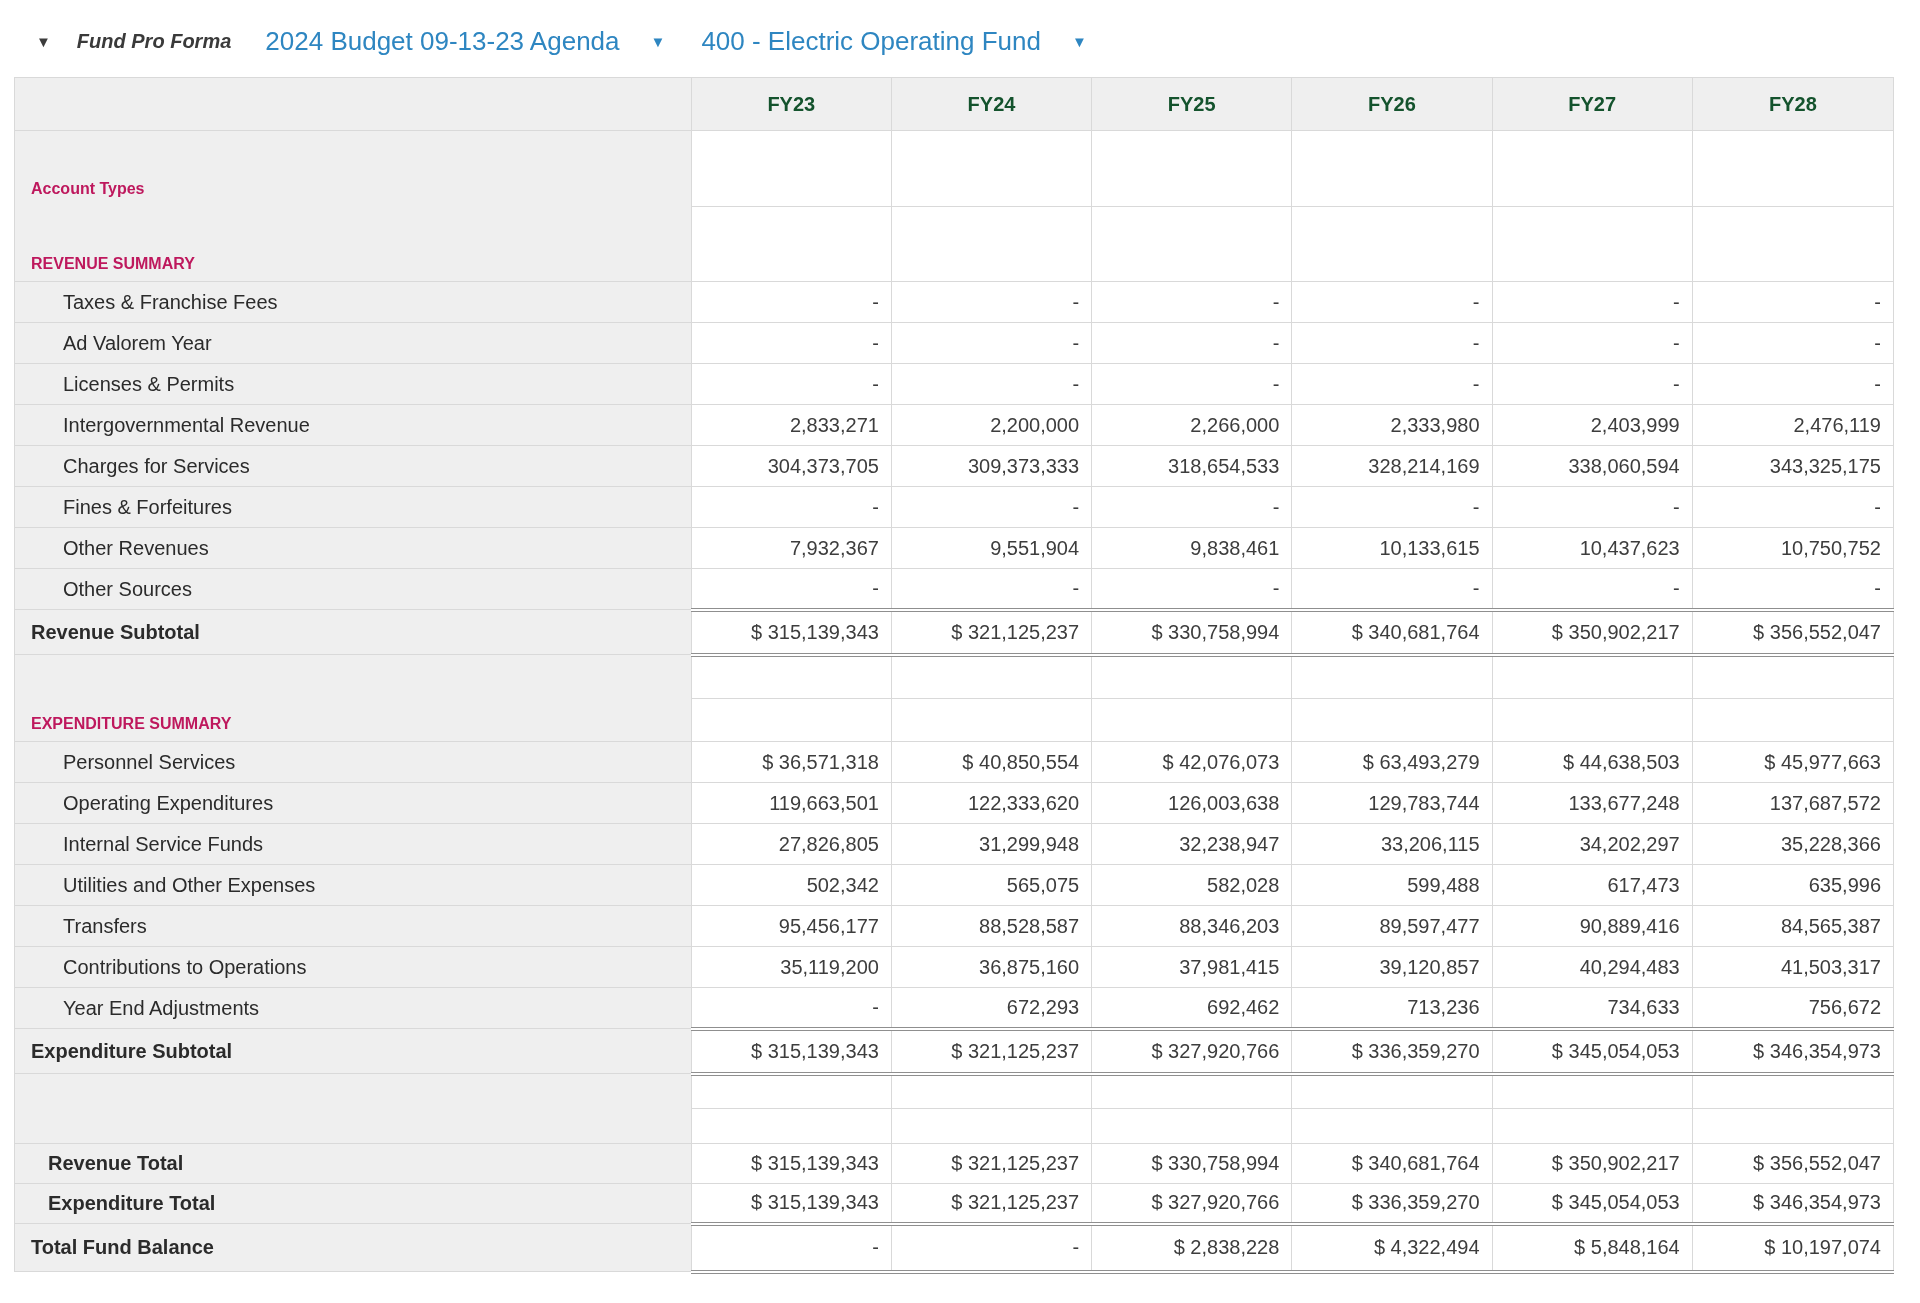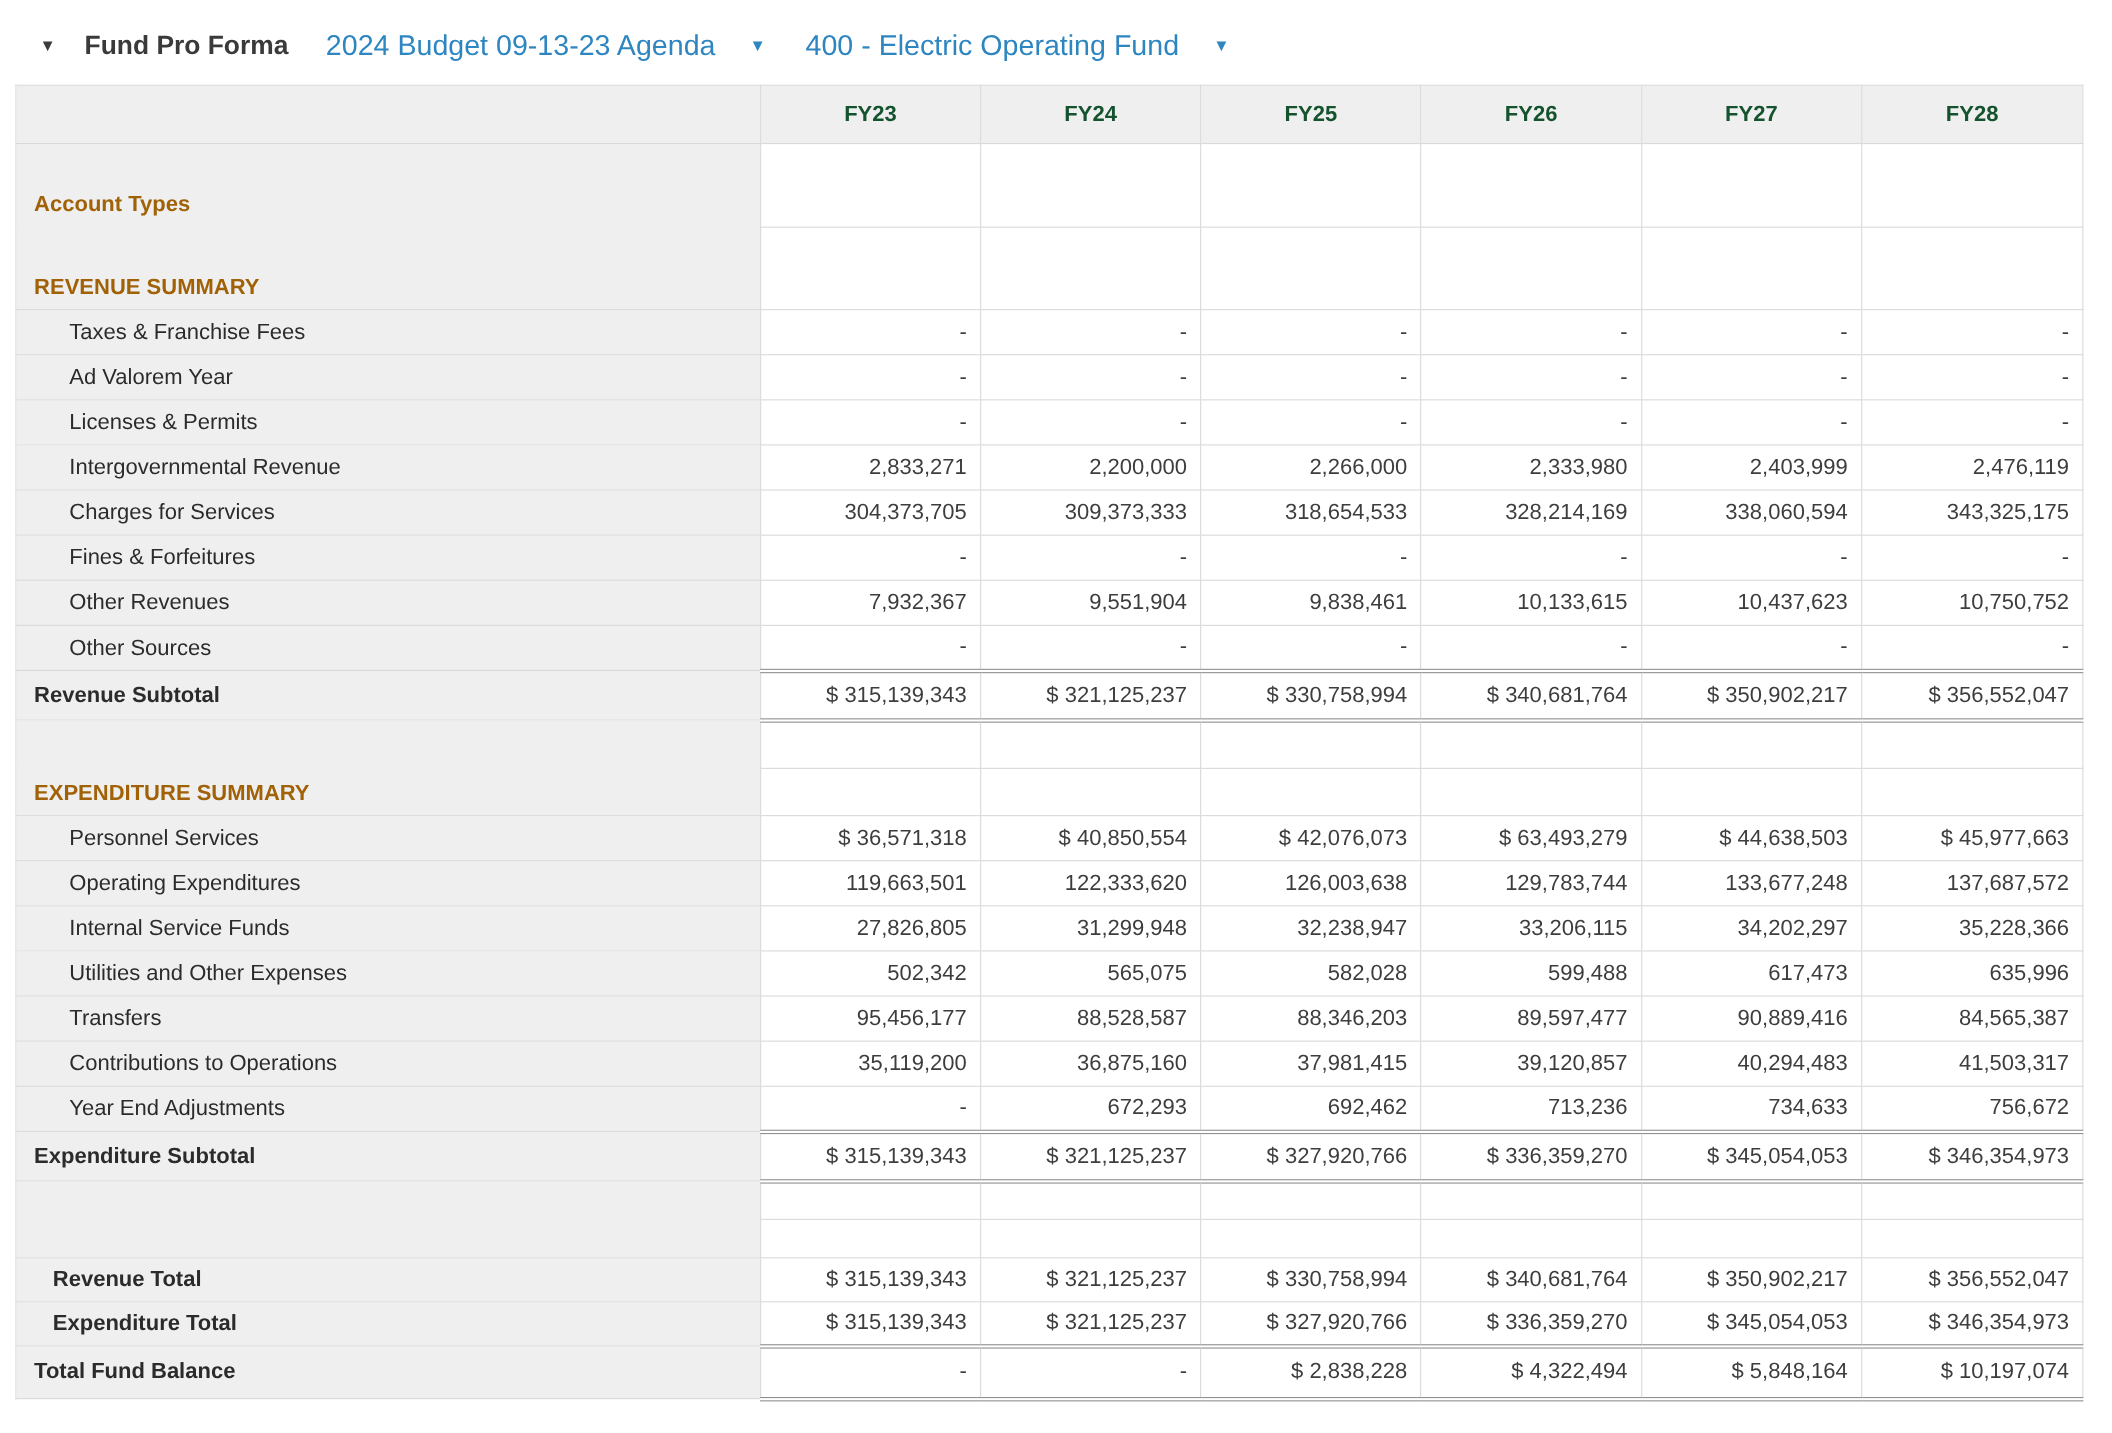--- a/index.html
+++ b/index.html
@@ -11,21 +11,21 @@
   }
   
   .header-bar{
     display:flex;align-items:center;
     padding:26px 0 20px 36px;
   }
   .collapse-caret{
     font-size:15px;color:#3c3c3c;margin-right:26px;cursor:pointer;user-select:none;
   }
   .page-title{
-    font-size:24px;font-weight:bold;color:#3a3a3a;margin-right:34px;white-space:nowrap;
+    font-size:20px;font-weight:bold;color:#3a3a3a;margin-right:34px;white-space:nowrap;font-style:italic;
   }
   .dropdown{
     display:flex;align-items:center;gap:31px;
     font-size:26px;color:#2e86c1;cursor:pointer;white-space:nowrap;margin-right:36px;
   }
   .dd-caret{font-size:15px;color:#2e86c1;}
   
   table{
     border-collapse:collapse;table-layout:fixed;
     margin-left:14px;width:1880px;
@@ -59,21 +59,21 @@
     border-bottom:4px double #8f8f8f;
   }
   tr.total-last td.value-cell{
     border-bottom:4px double #8f8f8f;
   }
   
   td.band-label{padding:0;vertical-align:top;}
   .band-seg{
     display:flex;align-items:flex-end;
     padding:0 12px 8px 16px;
-    font-weight:bold;color:#a16207;font-size:20px;
+    font-weight:bold;color:#be185d;font-size:16px;
   }
 </style>
 </head>
 <body>
 
 <div class="header-bar">
   <span class="collapse-caret">▼</span>
   <span class="page-title">Fund Pro Forma</span>
   <span class="dropdown">
     <span>2024 Budget 09-13-23 Agenda</span>

